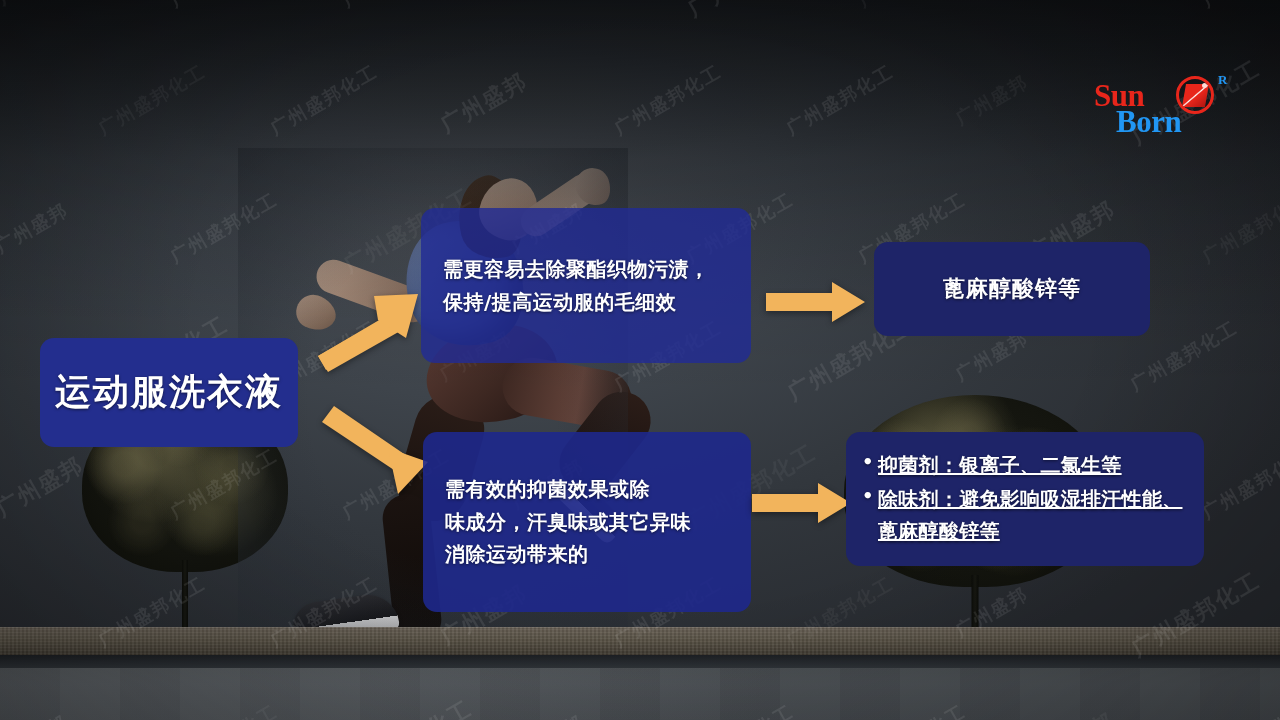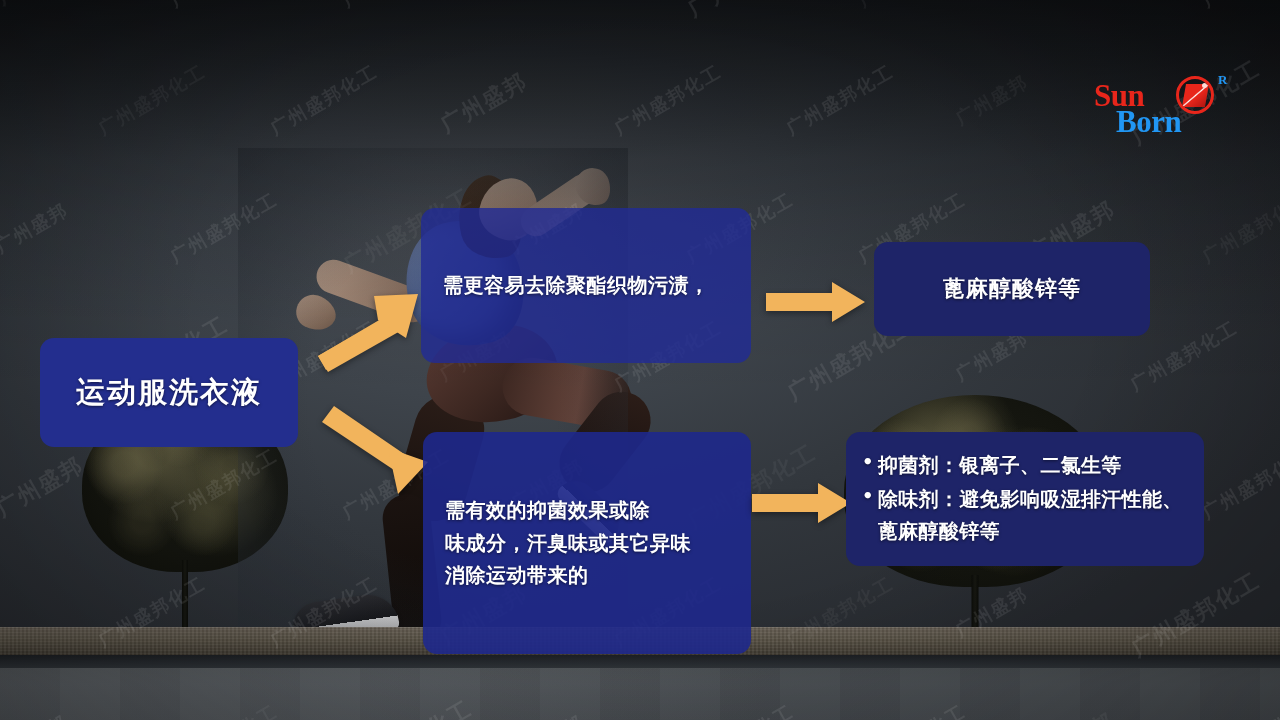--- a/index.html
+++ b/index.html
@@ -237,45 +237,45 @@
     border-radius:14px;
     color:#ffffff;
     font-weight:700;
     font-family:"DejaVu Sans","Liberation Sans",sans-serif;
     text-shadow:0 1px 3px rgba(0,0,0,.55);
     display:flex; flex-direction:column; justify-content:center;
   }
   #box-product{
     left:40px; top:338px; width:258px; height:109px;
     background:#232e8e;
-    font-size:29px; align-items:center; letter-spacing:2px;
+    font-size:36px; align-items:center; letter-spacing:2px;
   }
   #box-req1{
     left:421px; top:208px; width:330px; height:155px;
     background:rgba(32,42,150,.80);
     font-size:20px; padding:14px 22px; line-height:1.62; letter-spacing:.5px;
   }
   #box-req2{
-    left:423px; top:432px; width:328px; height:222px;
+    left:423px; top:432px; width:328px; height:180px;
     background:rgba(30,40,140,.90);
     font-size:20px; padding:16px 22px; line-height:1.62; letter-spacing:.5px;
   }
   #box-ans1{
     left:874px; top:242px; width:276px; height:94px;
     background:#1e2468;
     font-size:22px; align-items:center; letter-spacing:1px;
   }
   #box-ans2{
     left:846px; top:432px; width:358px; height:134px;
     background:#1e2468;
     font-size:20px; padding:14px 16px; line-height:1.60; letter-spacing:.3px;
   }
   .bline{ display:block; }
   .blist{ list-style:none; }
-  .blist li{ position:relative; padding-left:16px; margin-bottom:2px; }
+  .blist li{ position:relative; padding-left:16px; margin-bottom:2px;text-decoration:underline; }
   .blist li:before{
     content:"\2022"; position:absolute; left:0; top:-1px; font-size:18px;
   }
 
   
   .arrow{ position:absolute; }
   .arrow svg{ display:block; filter:drop-shadow(0 2px 3px rgba(0,0,0,.40)); }
 </style>
 </head>
 <body>
@@ -396,20 +396,21 @@
 
   <div class="arrow" id="arrow-down" style="left:316px; top:406px; width:116px; height:96px;">
     <svg width="116" height="96" viewBox="0 0 116 96">
       <path d="M6,16 L18,0 L94,52 L84,68 Z" fill="#f2b45c"></path>
       <path d="M72,42 L112,56 L82,88 Z" fill="#f2b45c"></path>
     </svg>
   </div>
 
   <div id="box-req1" class="box">
     <span class="bline">需更容易去除聚酯织物污渍，</span>
+    <span class="bline">保持/提高运动服的毛细效</span>
   </div>
 
   <div id="box-req2" class="box">
     <span class="bline">需有效的抑菌效果或除</span>
     <span class="bline">味成分，汗臭味或其它异味</span>
     <span class="bline">消除运动带来的</span>
   </div>
 
   <div class="arrow" id="arrow-right-1" style="left:766px; top:281px; width:100px; height:42px;">
     <svg width="100" height="42" viewBox="0 0 100 42">

